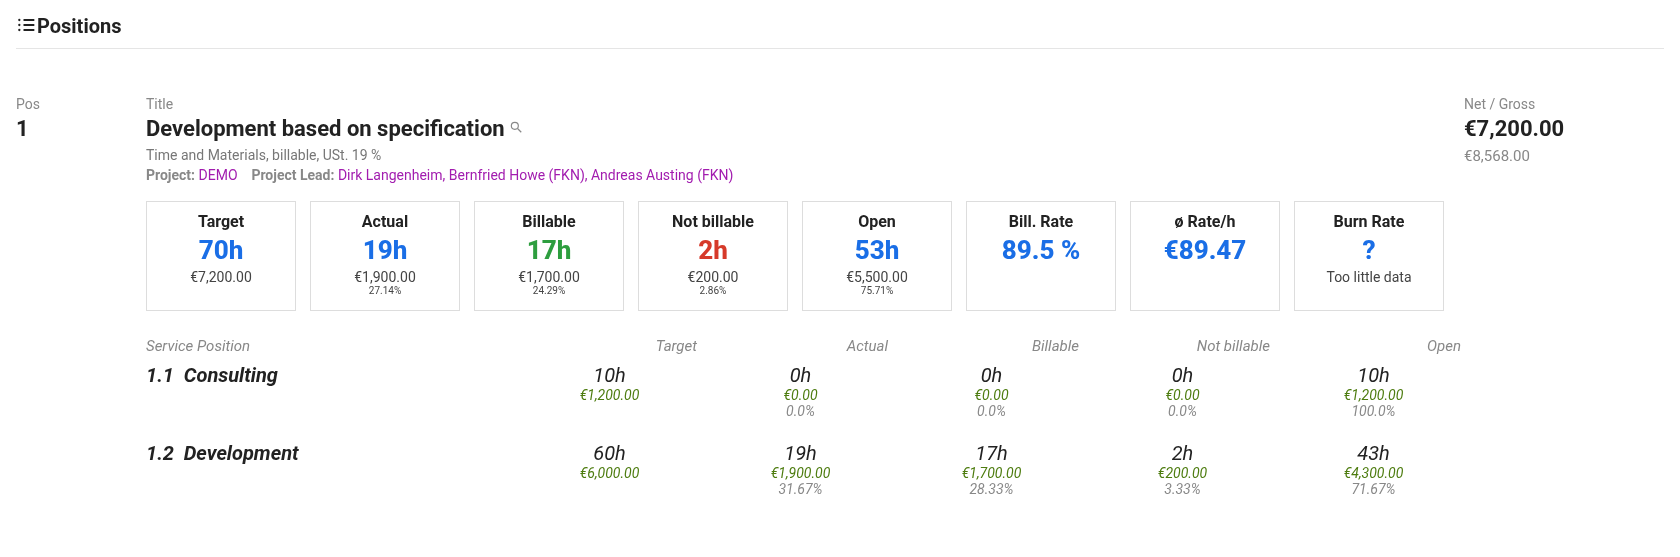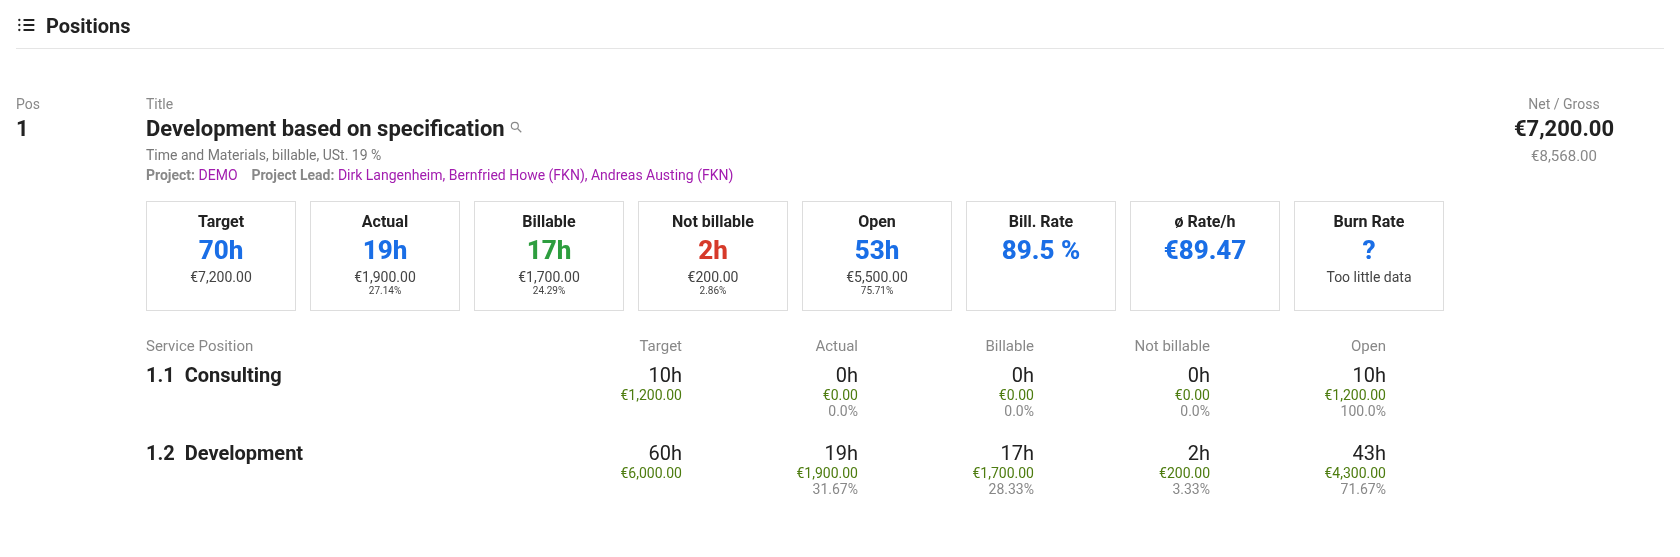--- a/index.html
+++ b/index.html
@@ -7,21 +7,21 @@
     font-family: -apple-system, BlinkMacSystemFont, "Segoe UI", Roboto, "Helvetica Neue", Arial, sans-serif;
     background: #fff;
     color: #222;
     font-size: 14px;
     padding: 10px 16px;
   }
 
   .section-header {
     display: flex;
     align-items: center;
-    gap: 10px;
+    gap: 1px;
     padding: 4px 0 10px 0;
     border-bottom: 1px solid #e5e5e5;
     margin-bottom: 12px;
   }
   .section-header svg { width: 20px; height: 20px; }
   .section-header h2 { font-size: 20px; font-weight: 700; }
 
   .position-row {
     display: grid;
     grid-template-columns: 130px 1fr 200px;
@@ -34,21 +34,21 @@
   .title-block .title-line { display: flex; align-items: center; gap: 4px; }
   .title-block h3 { font-size: 22px; font-weight: 700; }
   .mag-icon { color: #888; }
   .mag-icon svg { width: 14px; height: 14px; }
 
   .sub-line { color: #777; margin-top: 6px; }
   .meta-line { color: #777; margin-top: 4px; }
   .meta-line .lbl { font-weight: 700; color: #888; }
   .meta-line .val { color: #a21caf; font-weight: 400; }
 
-  .net-gross { text-align: center; }
+  .net-gross { text-align: left; }
   .net { font-size: 22px; font-weight: 700; margin-top: 2px; }
   .gross { color: #888; margin-top: 6px; font-size: 15px; }
 
   .cards {
     display: flex;
     gap: 14px;
     margin-top: 18px;
   }
   .card {
     border: 1px solid #ddd;
@@ -62,26 +62,27 @@
   .blue { color: #1a6ee6; }
   .green { color: #2e9e3f; }
   .red  { color: #d63a2a; }
   .card .c-amt { color: #444; font-size: 14px; margin-top: 4px; }
   .card .c-pct { color: #444; font-size: 10px; }
 
   .svc-wrap { margin-top: 26px; }
   .svc-grid {
     display: grid;
     grid-template-columns: 360px repeat(5, 175px);
-    column-gap: 1px;
+    column-gap: 16px;
+    font-style: italic;
   }
   .svc-hdr { color: #888; font-size: 15px; text-align: right; padding-bottom: 4px; }
   .svc-hdr.first { text-align: left; }
   .svc-row-title { font-size: 20px; font-weight: 700; padding-top: 4px; }
-  .svc-num { text-align: right; }
+  .svc-num { text-align: center; }
   .svc-cell { padding-top: 4px; }
   .svc-hours { font-size: 20px; font-weight: 400; }
   .svc-amt { color: #4d7c0f; font-size: 14px; }
   .svc-pct { color: #888; font-size: 14px; }
   .svc-block { margin-bottom: 18px; }
 </style>
 </head>
 <body>
 
 <div class="section-header">

